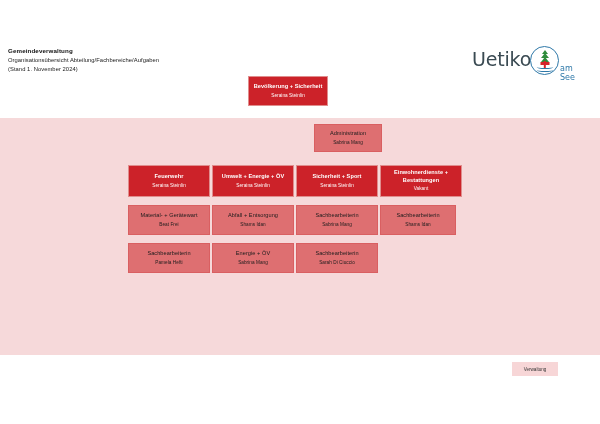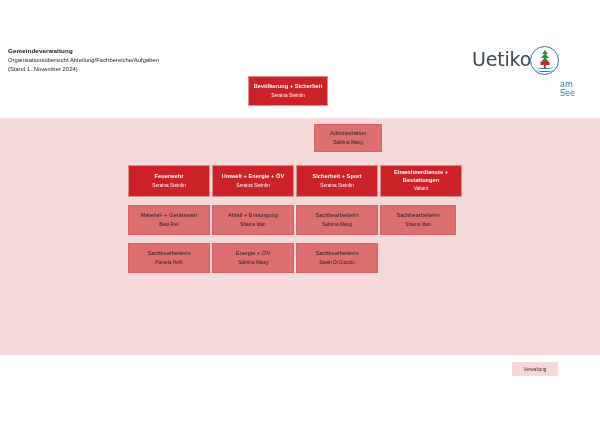--- a/index.html
+++ b/index.html
@@ -117,21 +117,21 @@
     width: 17px;
     height: 3px;
     border-bottom: 1.4px solid #2e78a8;
     border-radius: 0 0 50% 50%;
   }
   .emblem-wave.w1 { top: 18.2px; }
   .emblem-wave.w2 { top: 21.0px; }
   #logo-amsee {
     position: absolute;
     left: 88px;
-    top: 38px;
+    top: 22px;
     font-size: 8px;
     color: #2e78a8;
     font-family: "DejaVu Sans", sans-serif;
   }
 
   
   #chart-panel {
     position: absolute;
     left: 0;
     top: 118px;

